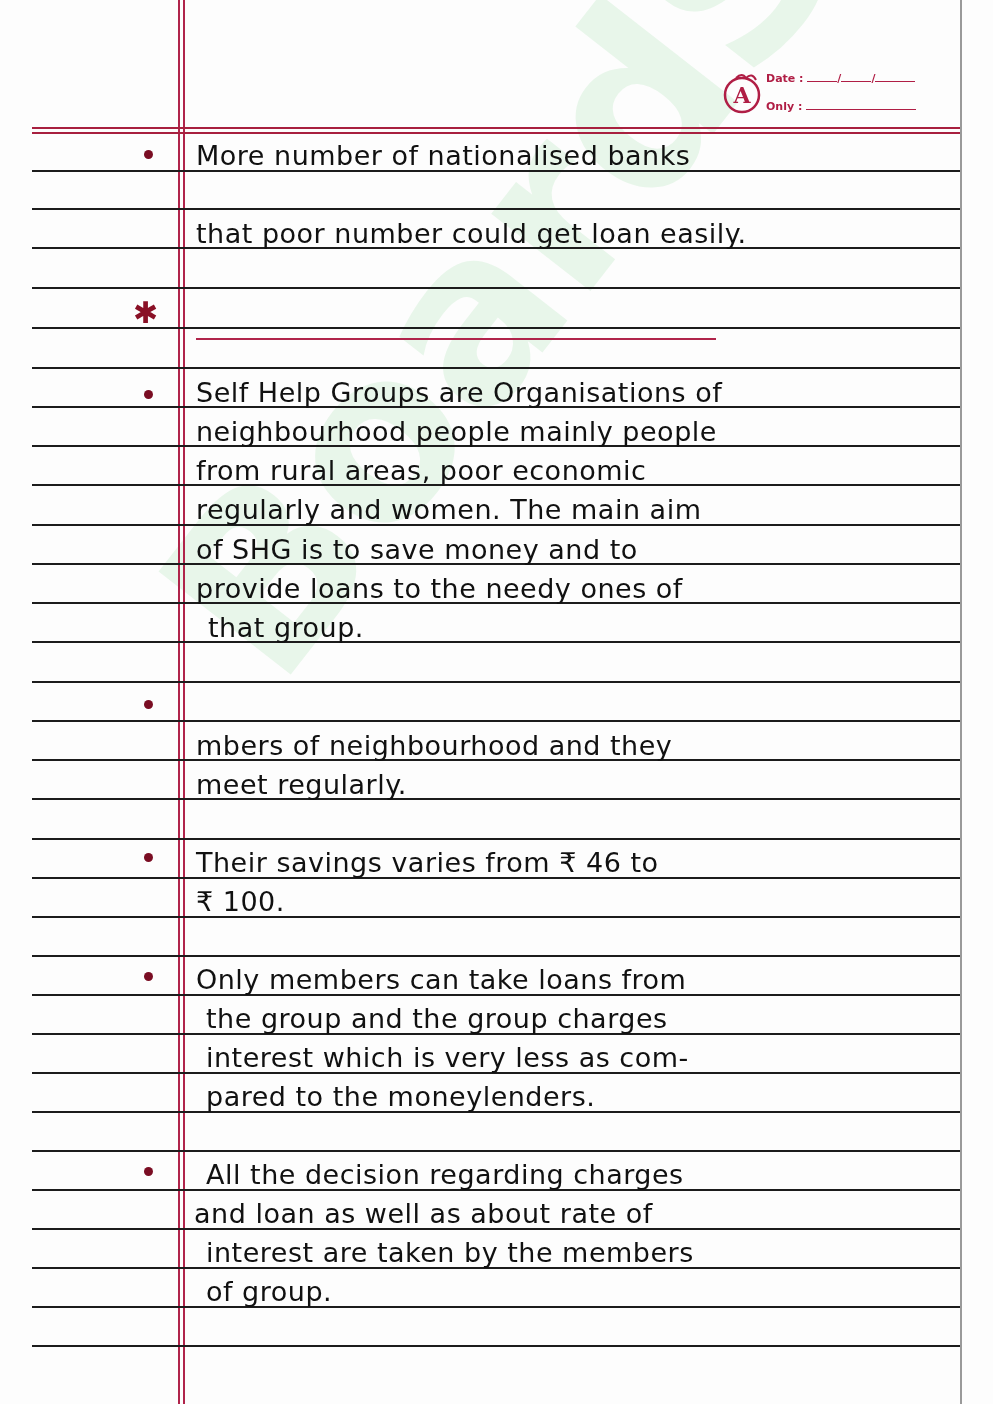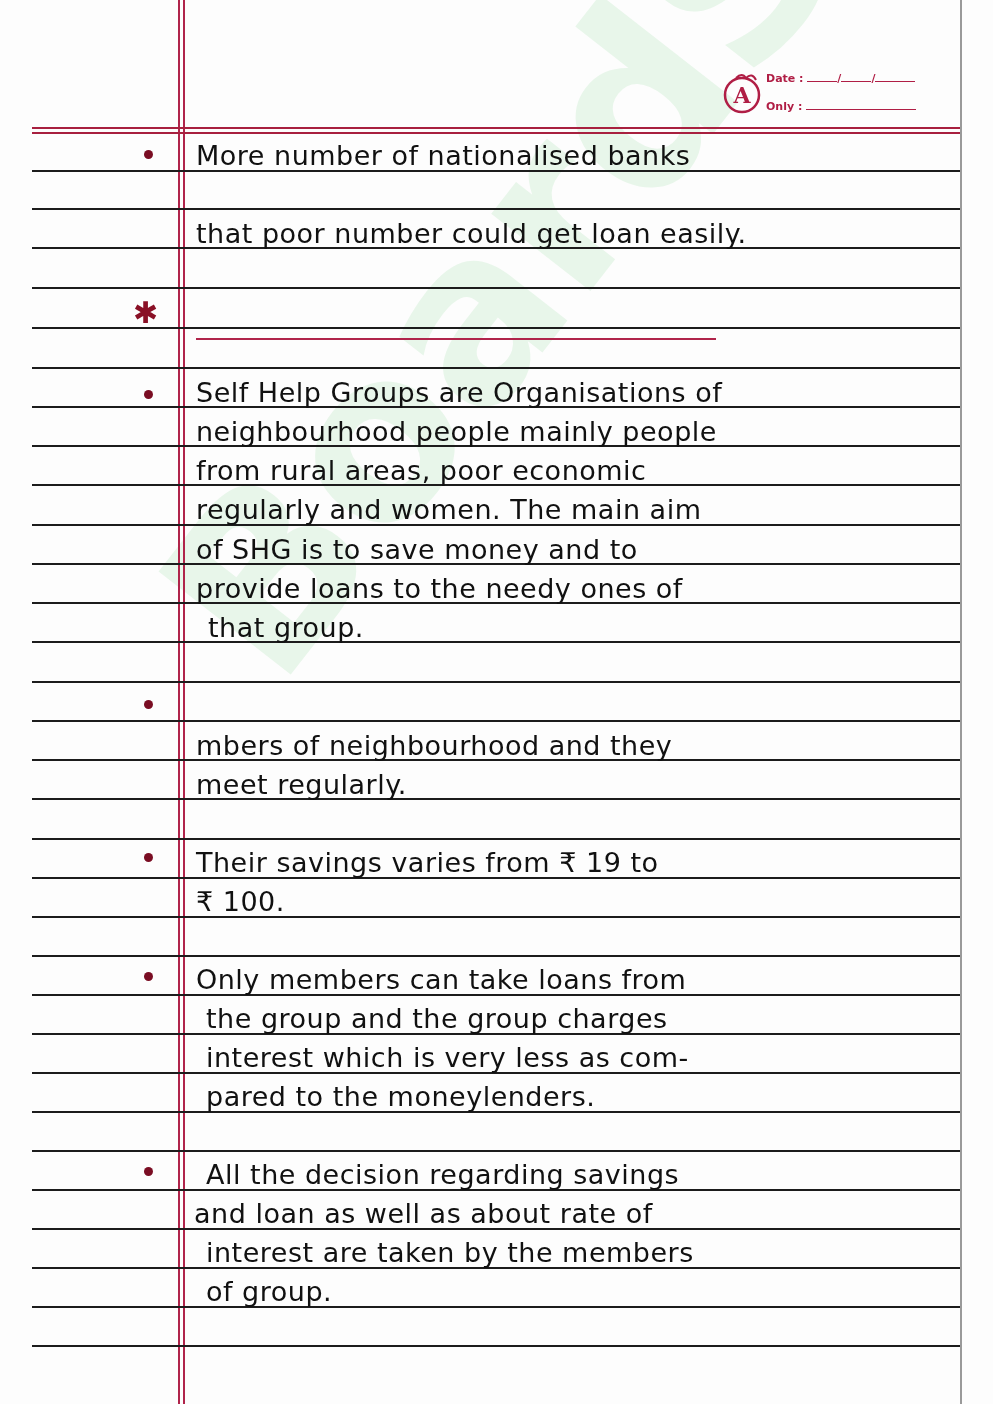--- a/index.html
+++ b/index.html
@@ -116,28 +116,28 @@
   <div class="line" style="top:495px">regularly and women. The main aim</div>
   <div class="line" style="top:535px">of SHG is to save money and to</div>
   <div class="line" style="top:574px">provide loans to the needy ones of</div>
   <div class="line" style="top:613px;left:208px">that group.</div>
 
   <div class="bullet" style="top:700px"></div>
   <div class="line" style="top:731px">mbers of neighbourhood and they</div>
   <div class="line" style="top:770px">meet regularly.</div>
 
   <div class="bullet" style="top:853px"></div>
-  <div class="line" style="top:848px">Their savings varies from ₹ 19 to</div>
+  <div class="line" style="top:848px">Their savings varies from ₹ 46 to</div>
   <div class="line" style="top:887px">₹ 100.</div>
 
   <div class="bullet" style="top:972px"></div>
   <div class="line" style="top:965px;left:196px">Only members can take loans from</div>
   <div class="line" style="top:1004px;left:206px">the group and the group charges</div>
   <div class="line" style="top:1043px;left:206px">interest which is very less as com-</div>
   <div class="line" style="top:1082px;left:206px">pared to the moneylenders.</div>
 
   <div class="bullet" style="top:1167px"></div>
-  <div class="line" style="top:1160px;left:206px">All the decision regarding savings</div>
+  <div class="line" style="top:1160px;left:206px">All the decision regarding charges</div>
   <div class="line" style="top:1199px;left:194px">and loan as well as about rate of</div>
   <div class="line" style="top:1238px;left:206px">interest are taken by the members</div>
   <div class="line" style="top:1277px;left:206px">of group.</div>
 
 </div>
 
 </body></html>

